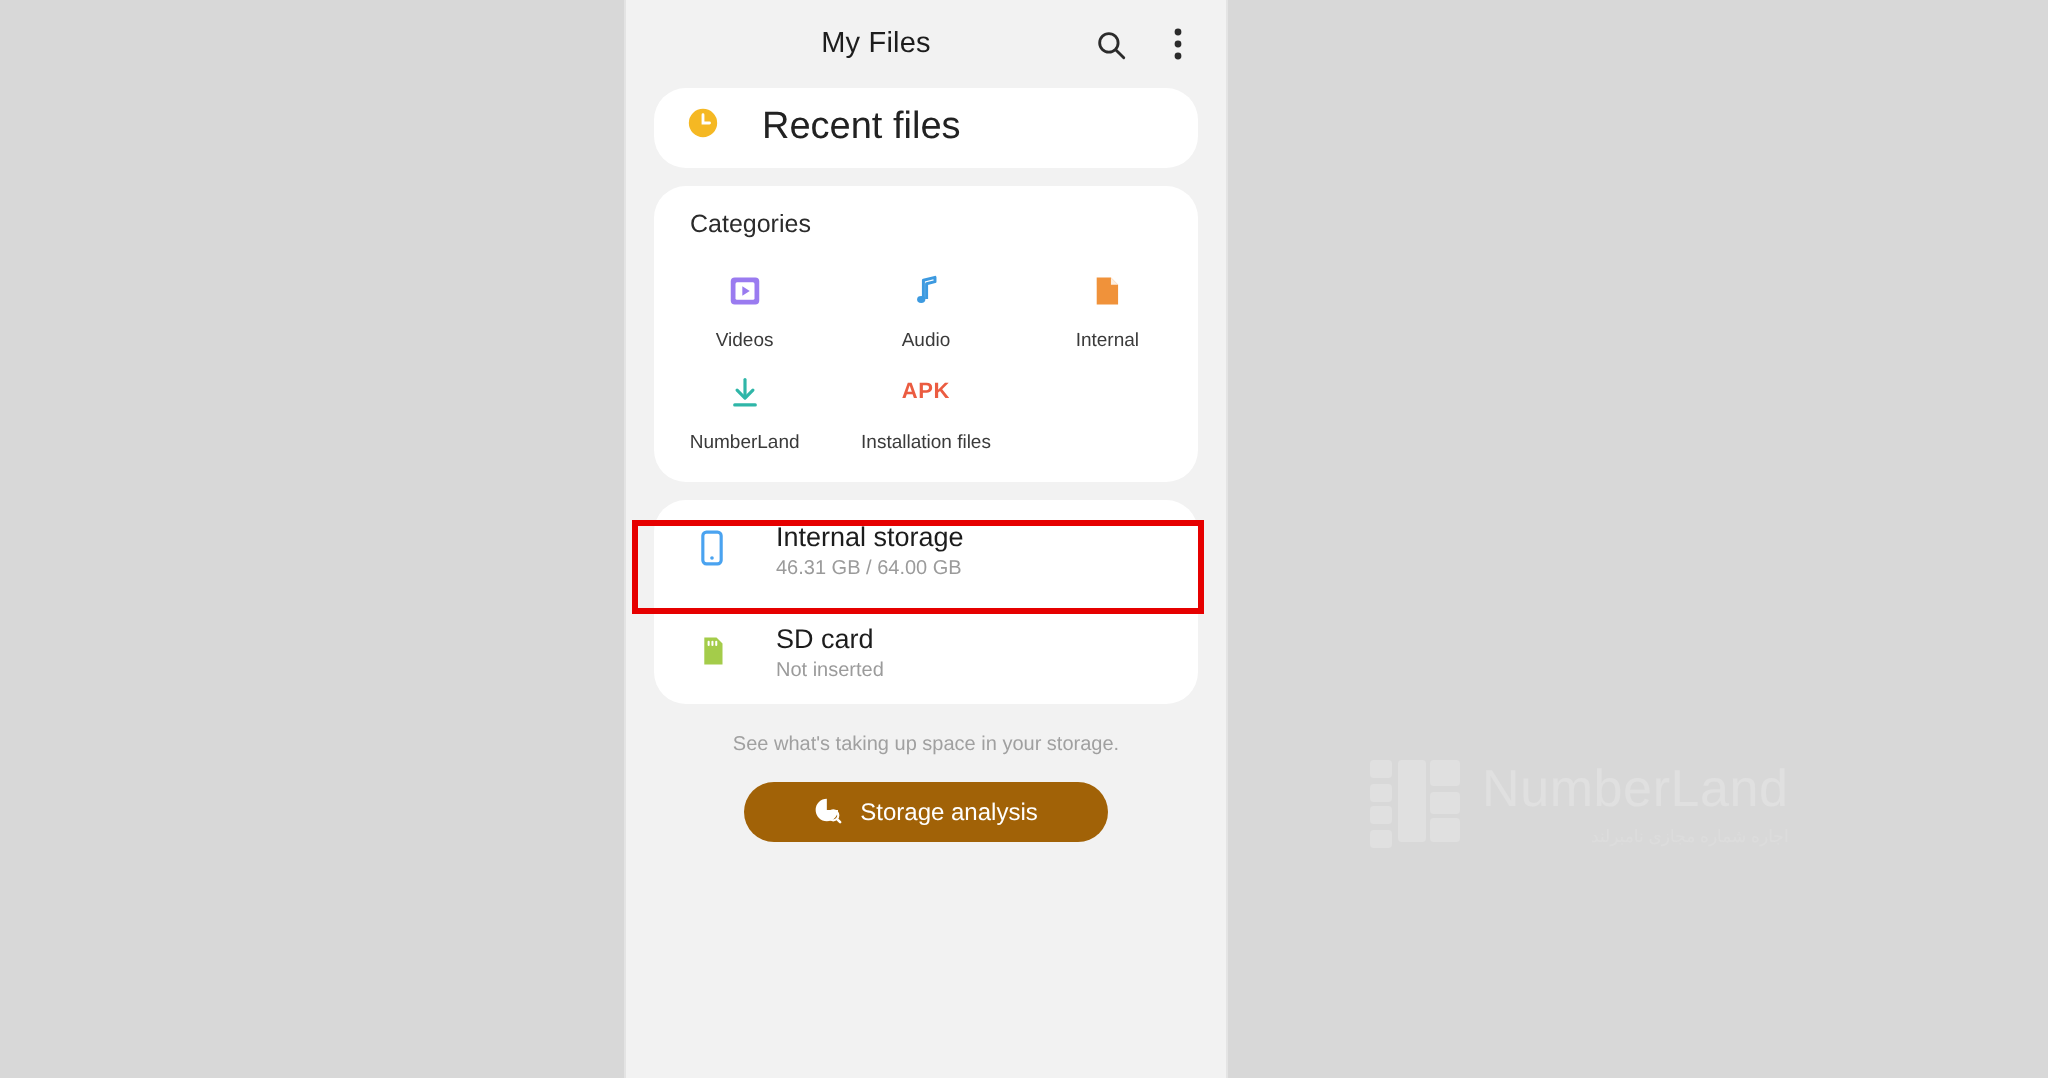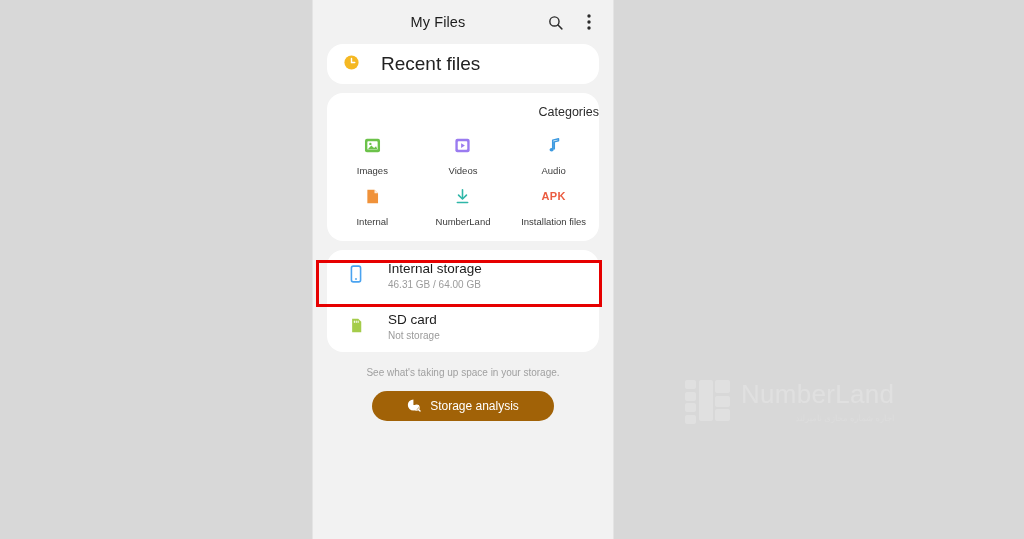--- a/index.html
+++ b/index.html
@@ -73,21 +73,20 @@
   }
   .recent-label {
     font-size: 19px;
     color: #222;
     margin-left: 21px;
   }
 
   
   .cat-card {
     padding: 12px 0 14px 0;
-    text-align: right;
   }
   .cat-title {
     font-size: 12.5px;
     color: #2b2b2b;
     padding: 0 0 2px 18px;
   }
   .cat-grid {
     display: grid;
     grid-template-columns: repeat(3, 1fr);
     row-gap: 4px;
@@ -268,31 +267,20 @@
         </svg>
       </span>
       <span class="recent-label">Recent files</span>
     </div>
   </div>
 
   <div class="card cat-card">
     <div class="cat-title">Categories</div>
     <div class="cat-grid">
 
-      <div class="cat-cell">
-        <span class="cat-icon">
-          <svg width="19" height="19" viewBox="0 0 24 24">
-            <rect x="2.5" y="3.5" width="19" height="17" rx="2.5" fill="#6cc24a"></rect>
-            <rect x="5.5" y="6.5" width="13" height="11" rx="1" fill="#ffffff"></rect>
-            <circle cx="9.3" cy="10" r="1.5" fill="#6cc24a"></circle>
-            <path d="M5.8 17 L10.5 12 L14 15 L16.5 13 L18.2 17 Z" fill="#6cc24a"></path>
-          </svg>
-        </span>
-        <span class="cat-label">Images</span>
-      </div>
 
       <div class="cat-cell">
         <span class="cat-icon">
           <svg width="19" height="19" viewBox="0 0 24 24">
             <rect x="3" y="3.5" width="18" height="17" rx="2.5" fill="#9a7bf0"></rect>
             <rect x="6" y="6.5" width="12" height="11" rx="1" fill="#ffffff"></rect>
             <path d="M10.3 9 L15 12 L10.3 15 Z" fill="#9a7bf0"></path>
           </svg>
         </span>
         <span class="cat-label">Videos</span>
@@ -358,21 +346,21 @@
       <span class="storage-icon">
         <svg width="19" height="19" viewBox="0 0 24 24">
           <path d="M6.5 3.5 H14.2 L18 7.3 V20.5 H6.5 Z" fill="#a4cc4a"></path>
           <rect x="8.6" y="5.6" width="1.3" height="3.2" rx=".6" fill="#ffffff"></rect>
           <rect x="11" y="5.6" width="1.3" height="3.2" rx=".6" fill="#ffffff"></rect>
           <rect x="13.4" y="5.6" width="1.3" height="3.2" rx=".6" fill="#ffffff"></rect>
         </svg>
       </span>
       <span class="storage-texts">
         <span class="storage-name">SD card</span>
-        <span class="storage-sub">Not storage</span>
+        <span class="storage-sub">Not inserted</span>
       </span>
     </div>
 
   </div>
 
   <div class="footer">
     <div class="footer-note">See what's taking up space in your storage.</div>
     <button class="analysis-btn">
       <span>
         <svg width="14" height="14" viewBox="0 0 24 24">

